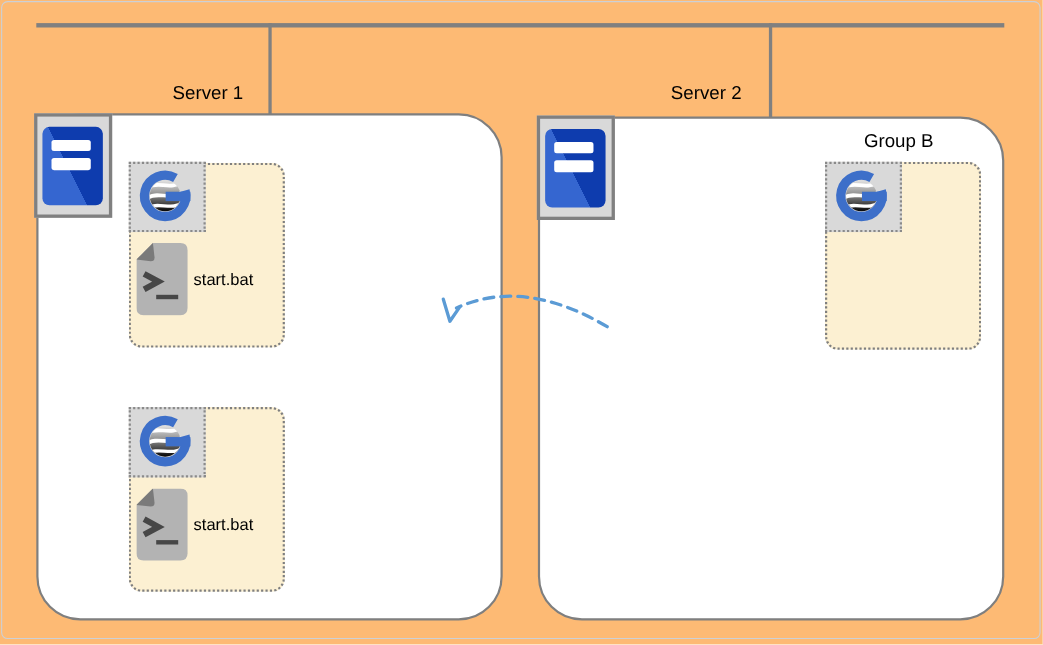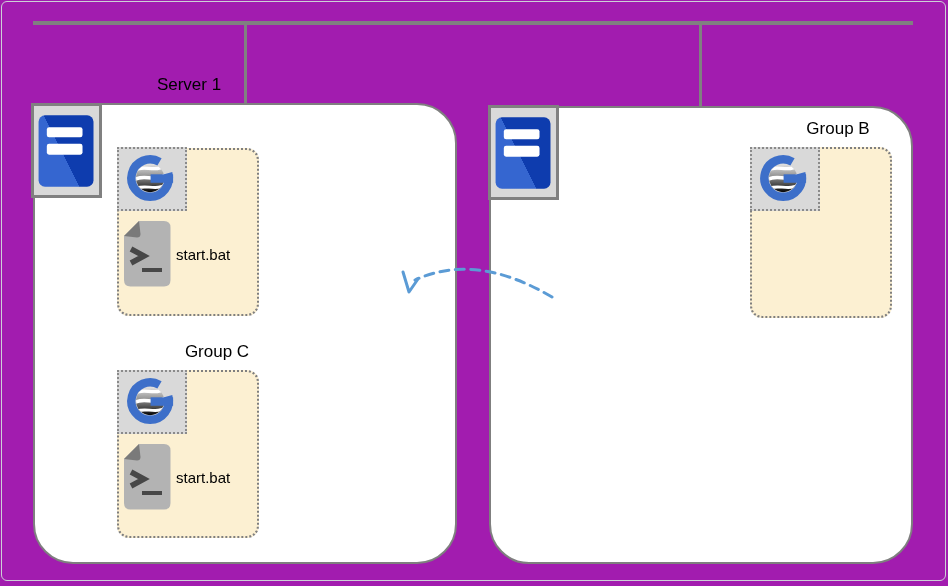--- a/index.html
+++ b/index.html
@@ -1,17 +1,17 @@
 <!DOCTYPE html>
 <html><head>
 <meta charset="utf-8">
 <style>
   html,body { margin:0; padding:0; background:#fff; }
   .stage {
-    position:relative; width:948px; height:586px; background:#a21caf;
+    position:relative; width:948px; height:586px; background:#fdba74;
     font-family:"Liberation Sans", sans-serif; color:#000; overflow:hidden;
   }
   .frame {
     position:absolute; left:1px; top:1px; width:943px; height:578px;
     border:1.5px solid #ccd0d6; border-radius:6px; pointer-events:none;
   }
   .line { position:absolute; background:#808080; }
   .diagram-label { position:absolute; font-size:17px; line-height:20px; white-space:nowrap; }
   .centered { text-align:center; width:140px; }
   .server-box {
@@ -79,20 +79,21 @@
         <rect x="18" y="47" width="20" height="4" fill="#474747"></rect>
       </symbol>
     </defs>
   </svg>
 
   <div class="line" style="left:33px; top:21px; width:880px; height:3.5px;"></div>
   <div class="line" style="left:244px; top:21px; width:3px; height:83px;"></div>
   <div class="line" style="left:699px; top:21px; width:3px; height:86px;"></div>
 
   <div class="diagram-label centered" style="left:119px; top:75px;">Server 1</div>
+  <div class="diagram-label centered" style="left:572px; top:75px;">Server 2</div>
 
   <div class="server-box" style="left:33px; top:103px; width:424px; height:461px;"></div>
   <div class="server-box" style="left:489px; top:106px; width:424px; height:458px;"></div>
 
   <div class="server-icon" style="left:31px; top:103px; width:71px; height:95px;">
     <svg width="65" height="88">
       <use href="#sym-tower" width="65" height="88"></use>
     </svg>
   </div>
   <div class="server-icon" style="left:488px; top:105px; width:71px; height:95px;">
@@ -107,35 +108,34 @@
       <use href="#sym-glogo" width="66" height="60"></use>
     </svg>
   </div>
   <div class="file-icon" style="left:124px; top:221px;">
     <svg width="47" height="66">
       <use href="#sym-batchfile" width="47" height="66"></use>
     </svg>
   </div>
   <div class="script-label" style="left:176px; top:245px;">start.bat</div>
 
-  <div class="diagram-label centered" style="left:147px; top:342px;">Group C</div>
   <div class="group-area" style="left:117px; top:370px; width:142px; height:168px;"></div>
   <div class="g-icon" style="left:117px; top:370px; width:70px; height:64px;">
     <svg width="66" height="60">
       <use href="#sym-glogo" width="66" height="60"></use>
     </svg>
   </div>
   <div class="file-icon" style="left:124px; top:444px;">
     <svg width="47" height="66">
       <use href="#sym-batchfile" width="47" height="66"></use>
     </svg>
   </div>
   <div class="script-label" style="left:176px; top:468px;">start.bat</div>
 
-  <div class="diagram-label centered" style="left:768px; top:119px;">Group B</div>
+  <div class="diagram-label centered" style="left:747px; top:119px;">Group B</div>
   <div class="group-area" style="left:750px; top:147px; width:142px; height:171px;"></div>
   <div class="g-icon" style="left:750px; top:147px; width:70px; height:64px;">
     <svg width="66" height="60">
       <use href="#sym-glogo" width="66" height="60"></use>
     </svg>
   </div>
 
   <svg class="failover-svg" viewBox="0 0 200 60">
     <path d="M 177 49 Q 101 4, 40 32" fill="none" stroke="#5b9bd5" stroke-width="3" stroke-dasharray="9 6.5" stroke-linecap="round"></path>
     <path d="M 28 24 L 34 44 L 43 31" fill="none" stroke="#5b9bd5" stroke-width="3" stroke-linecap="round" stroke-linejoin="round"></path>

